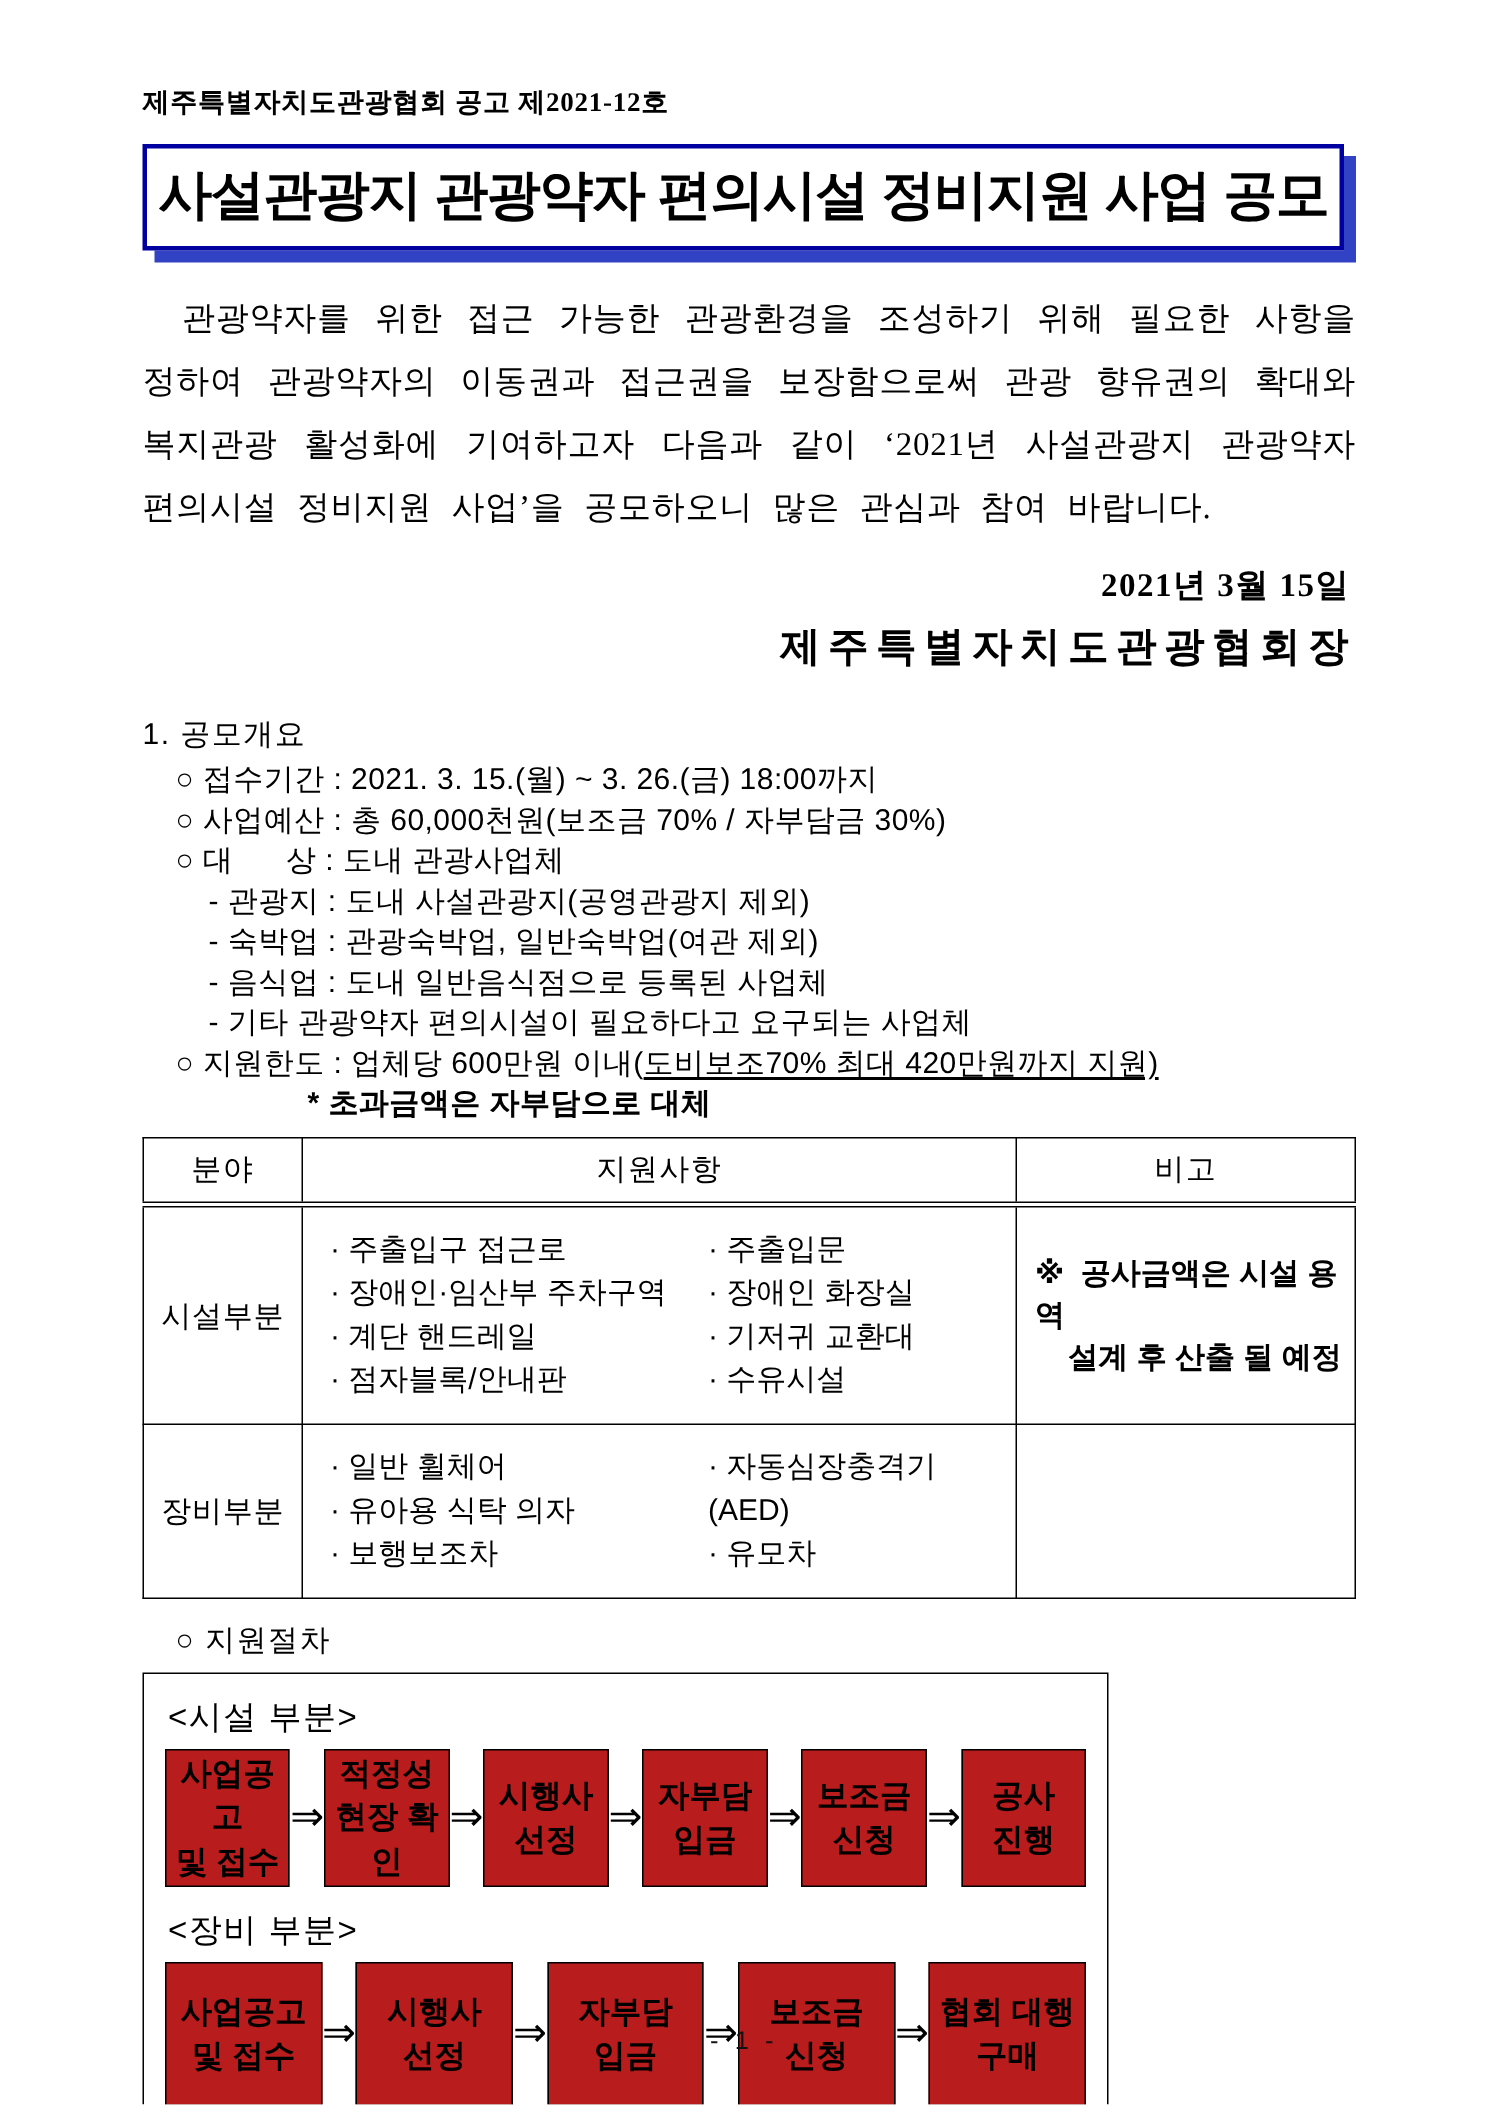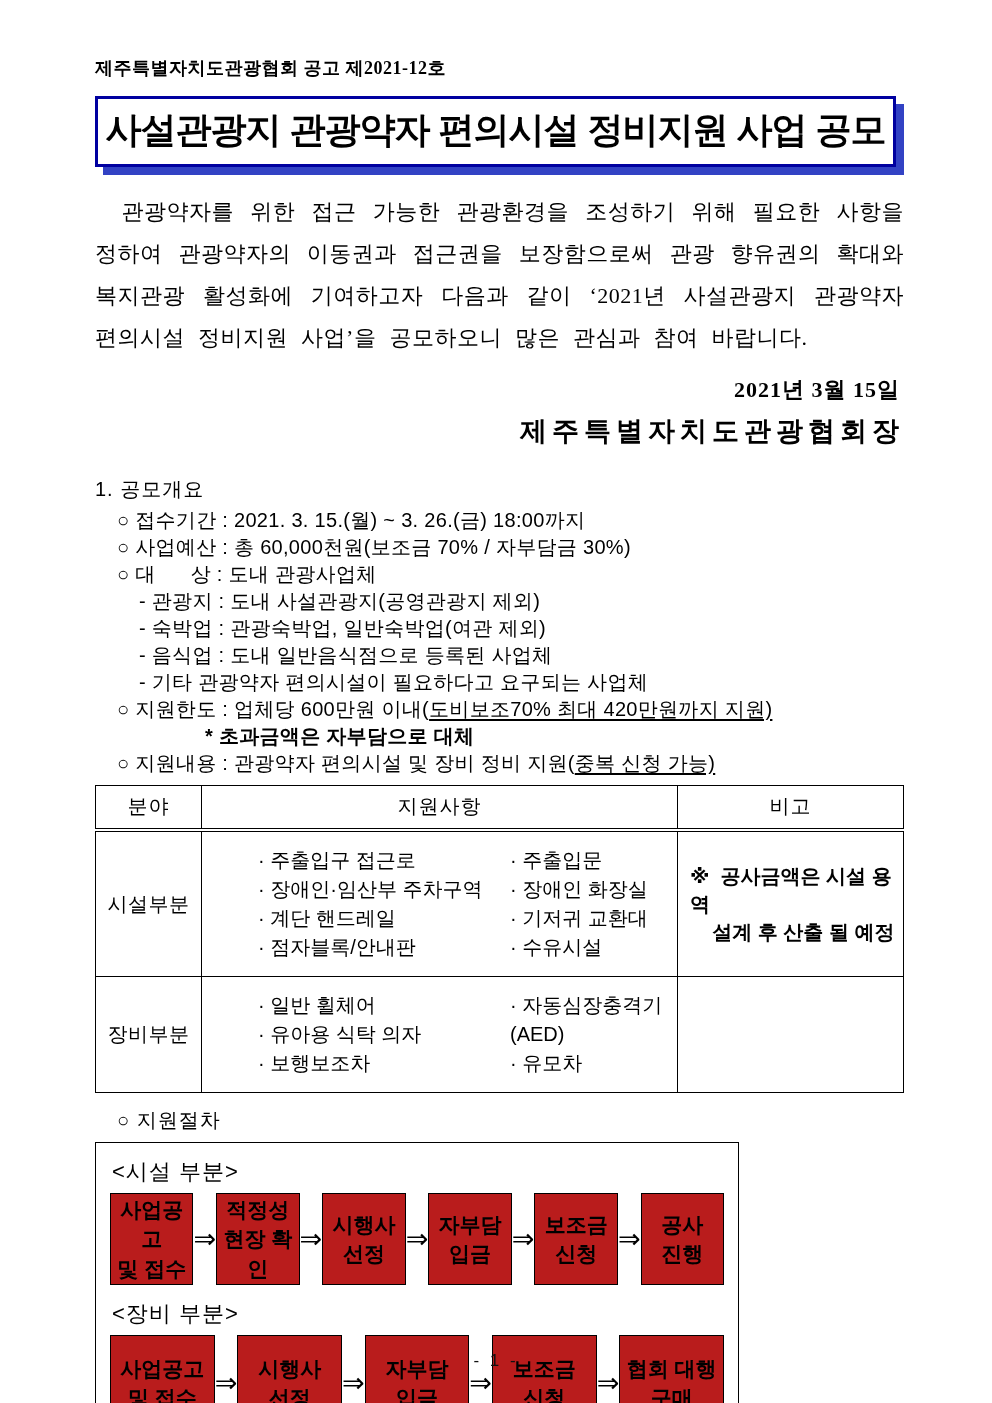--- a/index.html
+++ b/index.html
@@ -104,21 +104,21 @@
   table.support thead th {
     font-weight: normal;
     text-align: center;
     padding: 7px 0 8px 0;
     border-bottom: 4px double #000;
     letter-spacing: 1px;
   }
   td.cat-cell { text-align: center; letter-spacing: 0.5px; }
   td.items-cell { padding: 14px 0 14px 18px; }
   .items-cols { display: flex; }
-  .items-col1 { width: 252px; margin-left: 38px; }
+  .items-col1 { width: 252px; }
   .items-col2 { flex: 1; }
   .item-line { font-size: 20px; line-height: 29px; white-space: pre-wrap; }
   td.note-cell {
     font-weight: bold;
     font-size: 19px;
     line-height: 28px;
     padding: 4px 2px 4px 12px;
     white-space: pre-wrap;
     vertical-align: middle;
   }
@@ -200,21 +200,20 @@
   <div class="overview-list">
     <div class="ov-line lv1">○ 접수기간 : 2021. 3. 15.(월) ~ 3. 26.(금) 18:00까지</div>
     <div class="ov-line lv1">○ 사업예산 : 총 60,000천원(보조금 70% / 자부담금 30%)</div>
     <div class="ov-line lv1">○ 대      상 : 도내 관광사업체</div>
     <div class="ov-line lv2">- 관광지 : 도내 사설관광지(공영관광지 제외)</div>
     <div class="ov-line lv2">- 숙박업 : 관광숙박업, 일반숙박업(여관 제외)</div>
     <div class="ov-line lv2">- 음식업 : 도내 일반음식점으로 등록된 사업체</div>
     <div class="ov-line lv2">- 기타 관광약자 편의시설이 필요하다고 요구되는 사업체</div>
     <div class="ov-line lv1"><span>○ 지원한도 : 업체당 600만원 이내(</span><span class="u">도비보조70% 최대 420만원까지 지원)</span></div>
     <div class="ov-line note">* 초과금액은 자부담으로 대체</div>
-    <div class="ov-line lv1"><span>○ 지원내용 : 관광약자 편의시설 및 장비 정비 지원(</span><span class="u">중복 신청 가능)</span></div>
   </div>
 
   <table class="support">
     <colgroup>
         <col class="c-cat">
         <col class="c-items">
         <col class="c-note">
       </colgroup>
     <thead>
       <tr>

